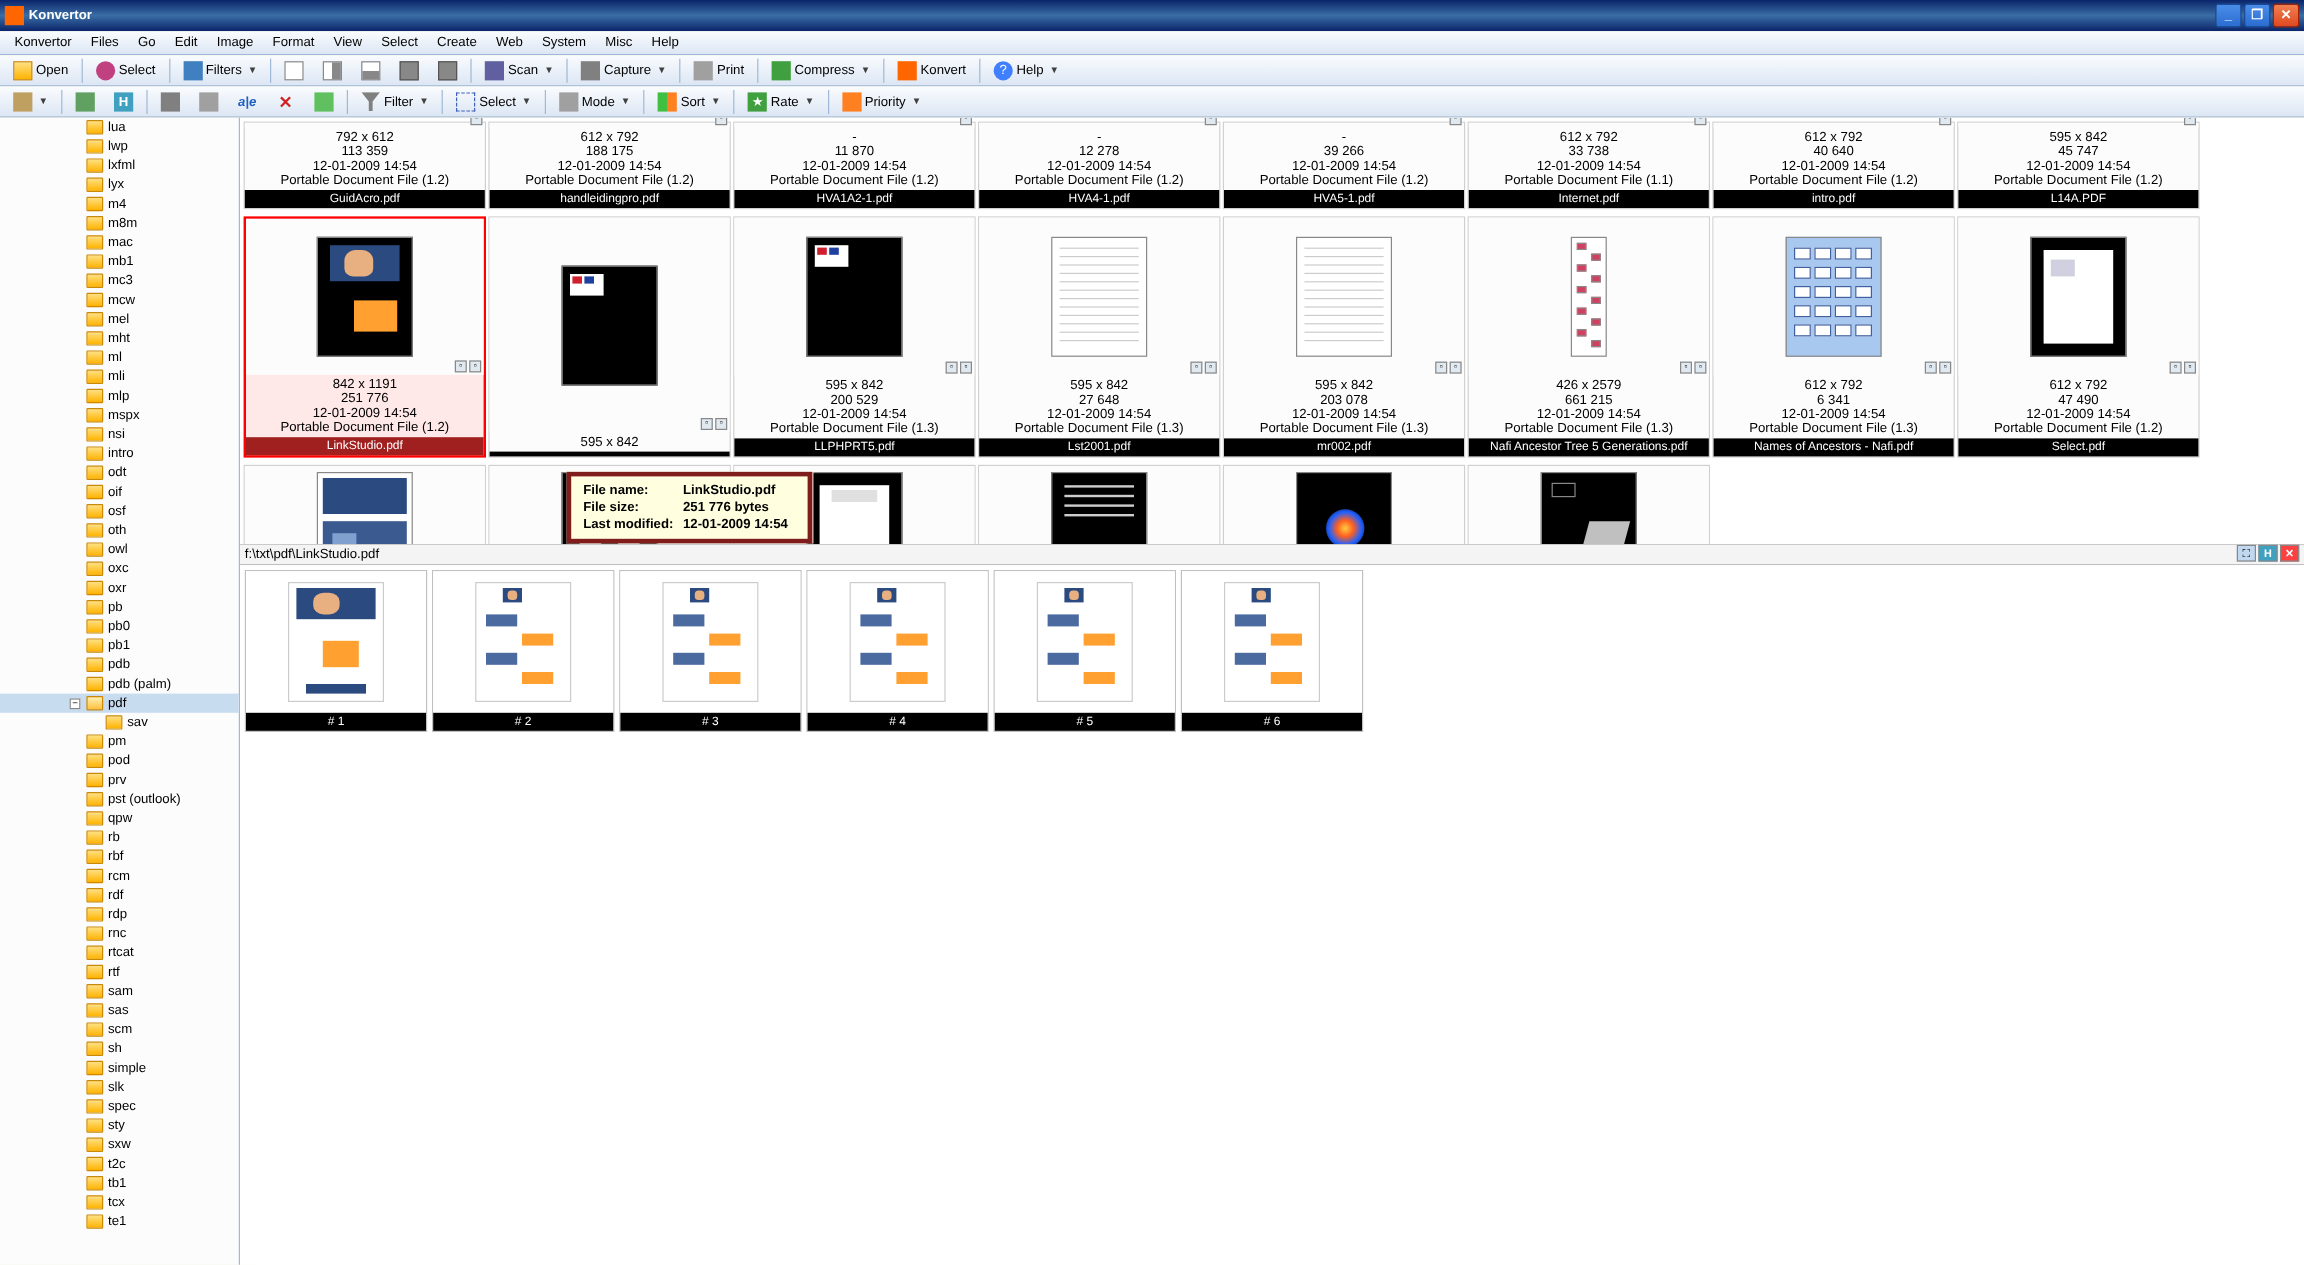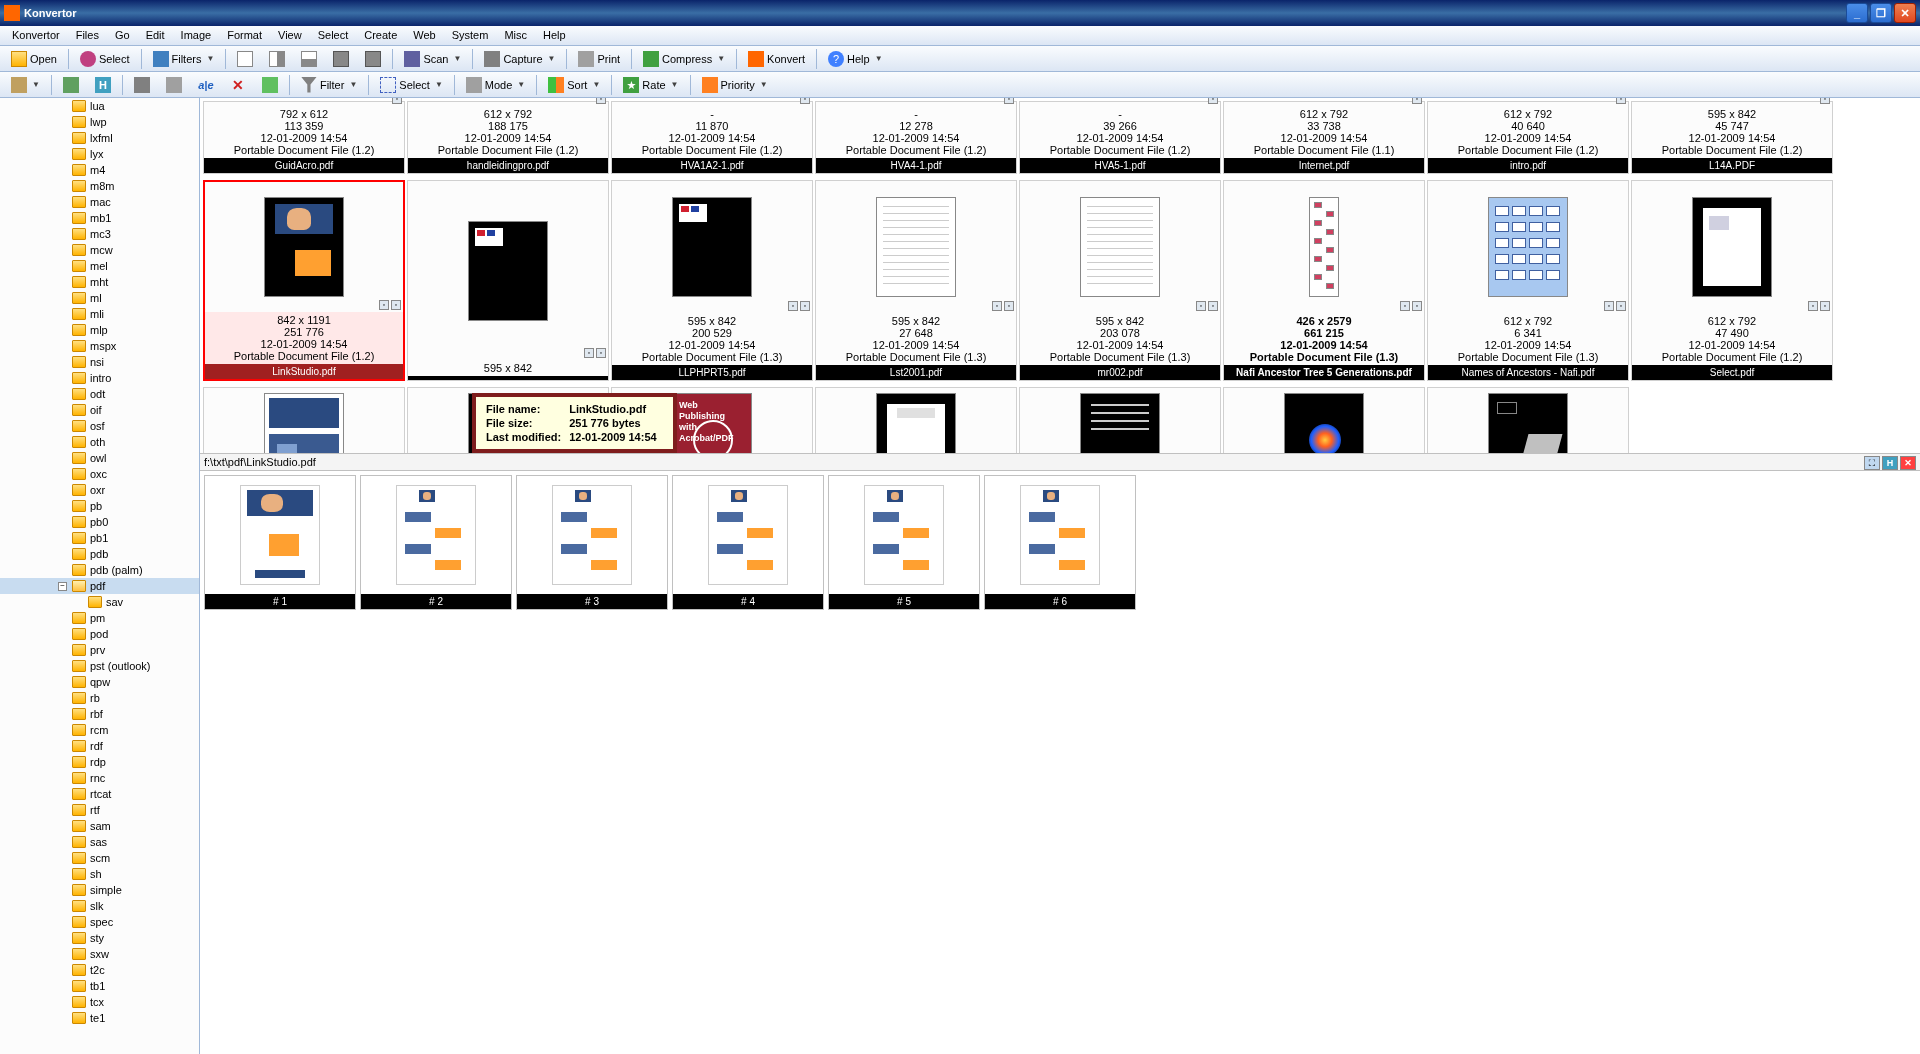--- a/index.html
+++ b/index.html
@@ -41,21 +41,21 @@
 .thumb-name { background:#000; color:#fff; text-align:center; padding:2px; font-size:10px; overflow:hidden; white-space:nowrap; text-overflow:ellipsis; }
 .thumb-markers { position:absolute; bottom:2px; right:2px; display:flex; gap:2px; }
 .thumb-markers span { width:10px; height:10px; border:1px solid #888; background:#e0e8f0; font-size:7px; text-align:center; line-height:8px; }
 .thumb-preview { width:80px; height:100px; background:#000; border:1px solid #888; position:relative; overflow:hidden; }
 .thumb-preview.white { background:#fff; }
 .thumb-preview.blue { background:#a8c8f0; }
 
 .tooltip { position:absolute; background:#ffffe0; border:4px solid #7f1d1d; padding:4px 8px; font-size:11px; z-index:1000;font-weight:bold; }
 .tooltip table td { padding:0 6px 0 0; font-size:11px; }
 
-.pathbar { height:18px; background:#f4f4f4; border-top:1px solid #c0c0c0; border-bottom:1px solid #c0c0c0; padding:2px 4px; display:flex; align-items:flex-start; }
+.pathbar { height:18px; background:#f4f4f4; border-top:1px solid #c0c0c0; border-bottom:1px solid #c0c0c0; padding:2px 4px; display:flex; align-items:flex-end; }
 .pathbar .path { flex:1; }
 .pathbar .pb-btn { width:16px; height:14px; margin-left:2px; cursor:pointer; border:1px solid #888; background:#e0e8f0; font-size:9px; text-align:center; line-height:12px; }
 
 .thumbs-bottom { flex:1; background:#fff; overflow:auto; }
 .page-grid { display:flex; padding:4px; gap:4px; }
 .page-cell { width:152px; border:1px solid #c0c0c0; background:#fcfcfc; }
 .page-img { height:118px; display:flex; align-items:center; justify-content:center; background:#fff; }
 .page-thumb { width:80px; height:100px; background:#fff; border:1px solid #ccc; position:relative; overflow:hidden; }
 .page-name { background:#000; color:#fff; text-align:center; padding:2px; font-size:10px; }
 </style>
@@ -688,21 +688,21 @@
               </div>
             </div>
             <div class="thumb-meta">
               <div>595 x 842</div>
               <div>203 078</div>
               <div>12-01-2009  14:54</div>
               <div>Portable Document File (1.3)</div>
             </div>
             <div class="thumb-name">mr002.pdf</div>
           </div>
-          <div class="thumb-cell" style="width: 202px; font-weight: bold;">
+          <div class="thumb-cell" style="width: 202px;">
             <div class="thumb-img-area" style="min-height: 130px;">
               <div class="thumb-preview white" style="width: 30px;">
                 <div style="position:absolute;top:4px;left:4px;width:8px;height:6px;background:#d04060;border:1px solid #888;"></div>
                 <div style="position:absolute;top:13px;left:16px;width:8px;height:6px;background:#d04060;border:1px solid #888;"></div>
                 <div style="position:absolute;top:22px;left:4px;width:8px;height:6px;background:#d04060;border:1px solid #888;"></div>
                 <div style="position:absolute;top:31px;left:16px;width:8px;height:6px;background:#d04060;border:1px solid #888;"></div>
                 <div style="position:absolute;top:40px;left:4px;width:8px;height:6px;background:#d04060;border:1px solid #888;"></div>
                 <div style="position:absolute;top:49px;left:16px;width:8px;height:6px;background:#d04060;border:1px solid #888;"></div>
                 <div style="position:absolute;top:58px;left:4px;width:8px;height:6px;background:#d04060;border:1px solid #888;"></div>
                 <div style="position:absolute;top:67px;left:16px;width:8px;height:6px;background:#d04060;border:1px solid #888;"></div>
@@ -792,28 +792,20 @@
           <div class="thumb-cell" style="width: 202px;">
             <div class="thumb-img-area" style="min-height: 86px; overflow: hidden;">
               <div class="thumb-preview" style="height: 76px;">
                 <div style="position:absolute;bottom:10px;left:14px;width:18px;height:14px;background:#e0e0e0;"></div>
                 <div style="position:absolute;bottom:10px;right:14px;width:18px;height:14px;background:#e0e0e0;"></div>
               </div>
             </div>
           </div>
           <div class="thumb-cell" style="width: 202px;">
             <div class="thumb-img-area" style="min-height: 86px; overflow: hidden;">
-              <div class="thumb-preview" style="height: 76px; background: rgb(154, 32, 48);">
-                <div style="position:absolute;top:6px;left:6px;right:6px;color:#fff;font-size:9px;font-weight:bold;line-height:11px;">Web Publishing<br>with Acrobat/PDF</div>
-                <div style="position:absolute;bottom:8px;left:20px;width:40px;height:40px;border:2px solid #fff;border-radius:50%;"></div>
-              </div>
-            </div>
-          </div>
-          <div class="thumb-cell" style="width: 202px;">
-            <div class="thumb-img-area" style="min-height: 86px; overflow: hidden;">
               <div class="thumb-preview" style="height: 76px;">
                 <div style="position:absolute;top:10px;left:10px;right:10px;bottom:4px;background:#fff;"></div>
                 <div style="position:absolute;top:14px;left:20px;right:20px;height:10px;background:#e0e0e0;"></div>
               </div>
             </div>
           </div>
           <div class="thumb-cell" style="width: 202px;">
             <div class="thumb-img-area" style="min-height: 86px; overflow: hidden;">
               <div class="thumb-preview" style="height: 76px;">
                 <div style="position:absolute;top:10px;left:10px;right:10px;height:2px;background:#ccc;"></div>

